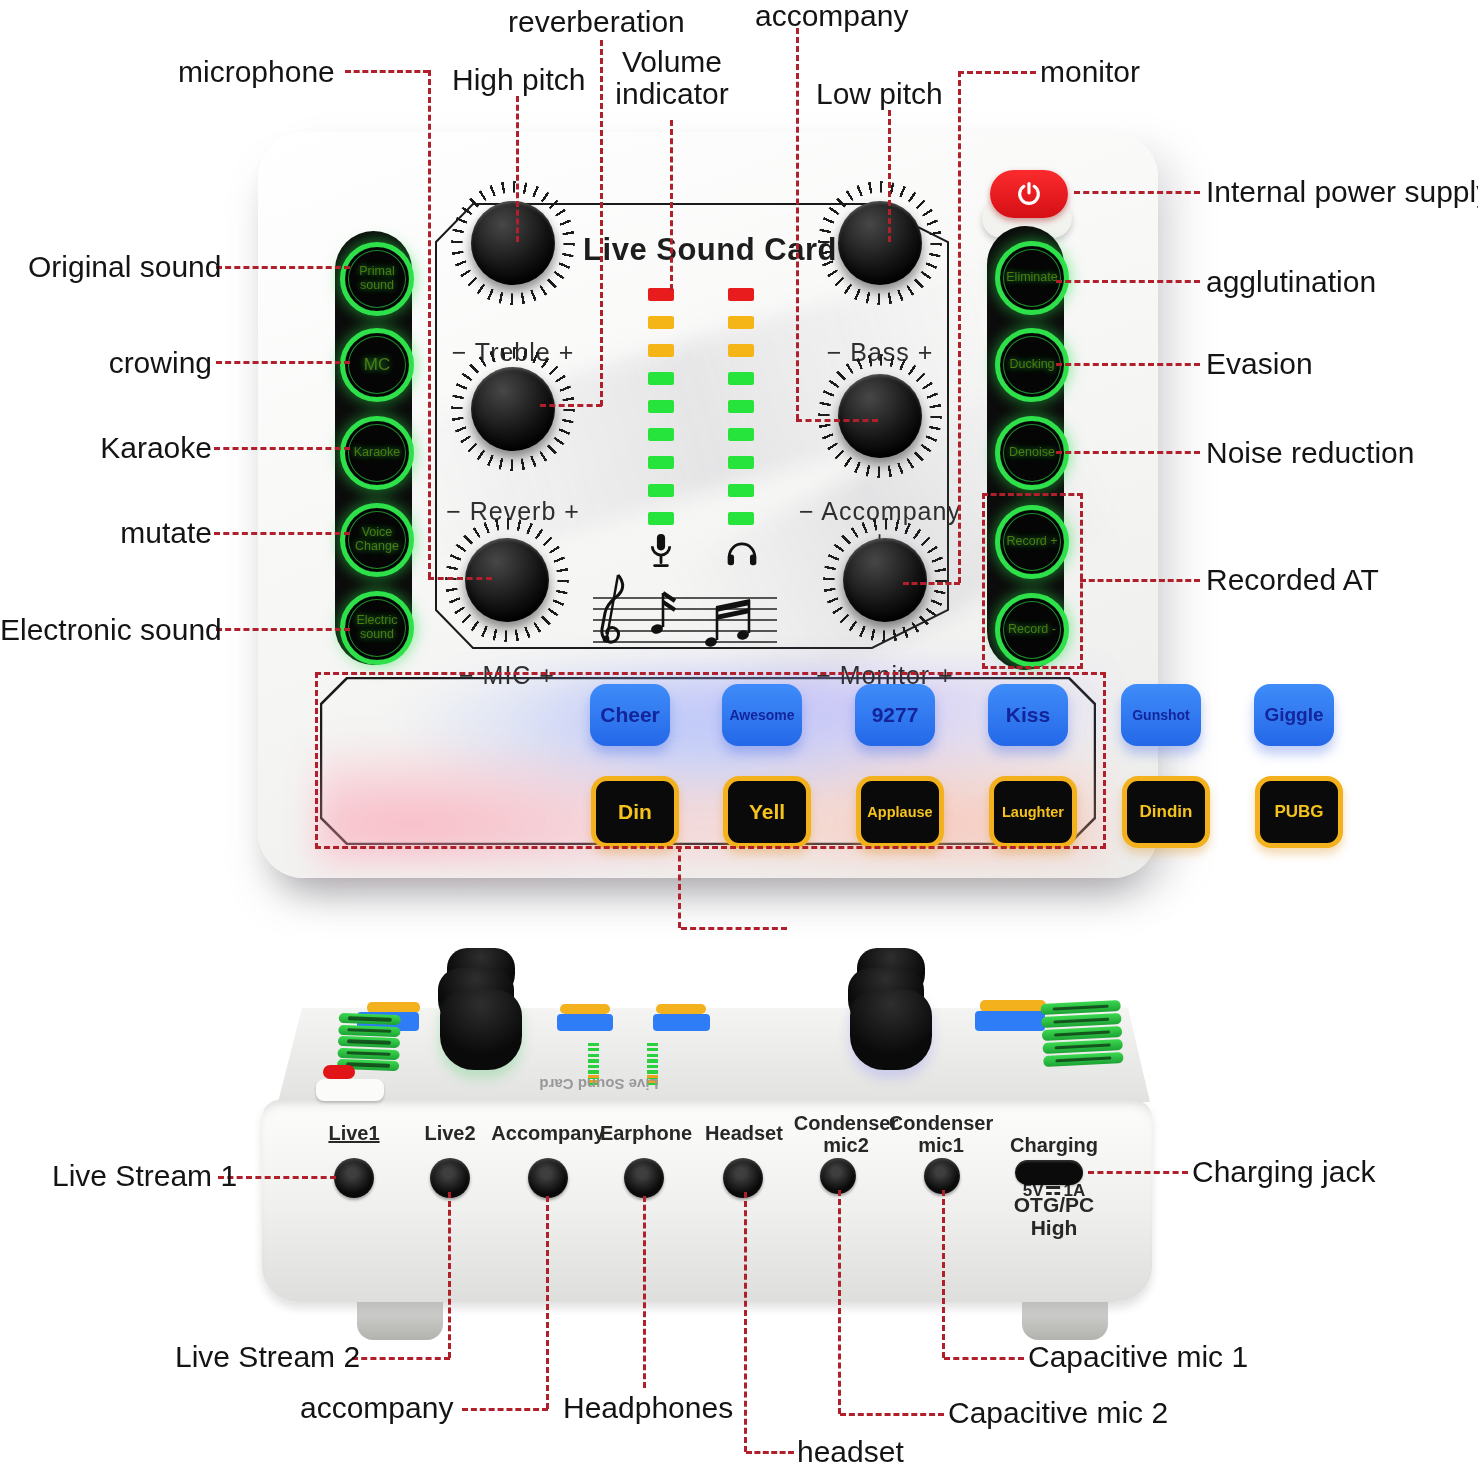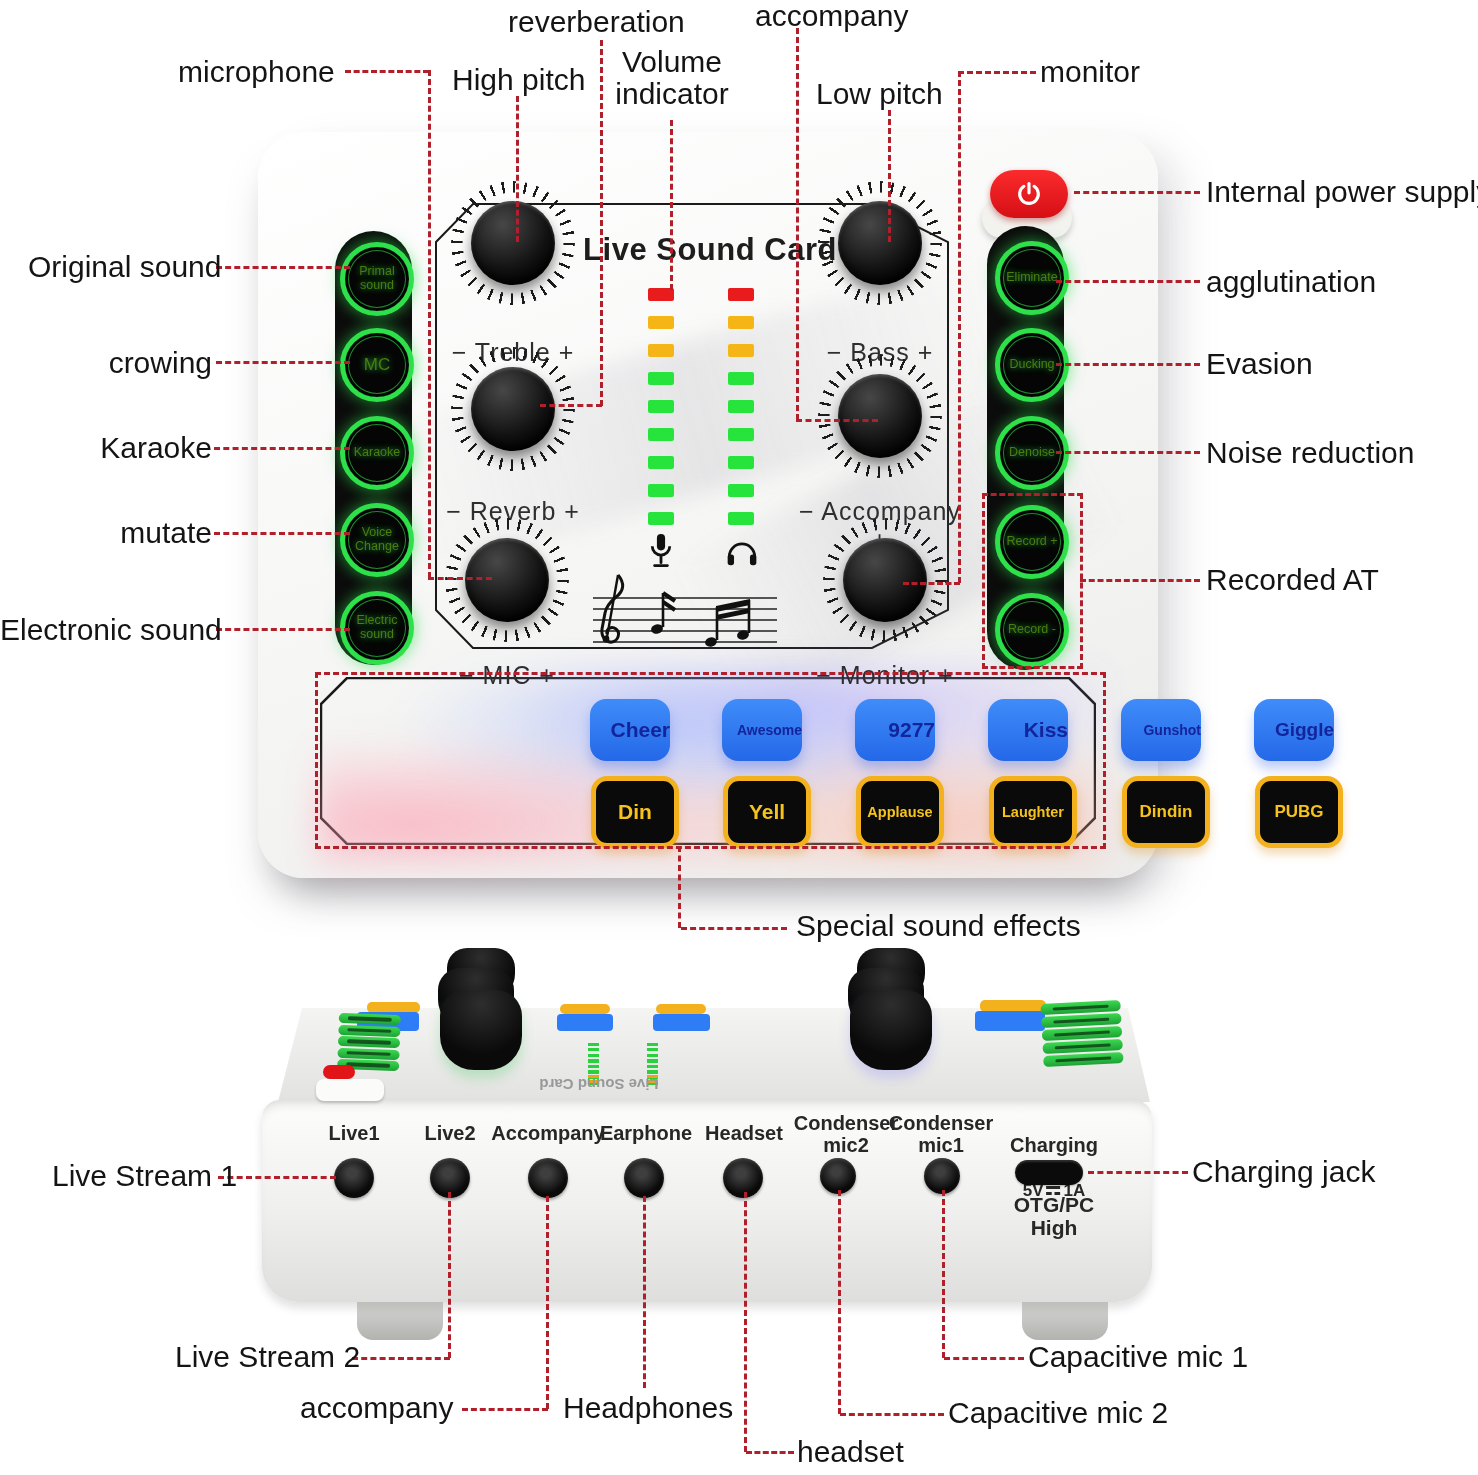--- a/index.html
+++ b/index.html
@@ -52,21 +52,21 @@
   .seg{width:26px;height:13px;border-radius:2px;}
   .icon{position:absolute;z-index:5;}
   
   .pads-glow{position:absolute;left:58px;top:536px;width:790px;height:196px;z-index:3;filter:blur(16px);opacity:.75;
     background:radial-gradient(ellipse at 12% 80%,rgba(255,150,170,.8),transparent 40%),
                radial-gradient(ellipse at 45% 30%,rgba(150,175,255,.7),transparent 45%),
                radial-gradient(ellipse at 80% 80%,rgba(255,170,150,.7),transparent 40%),
                radial-gradient(ellipse at 65% 20%,rgba(170,150,255,.6),transparent 45%);}
   .pad-blue{position:absolute;width:80px;height:62px;border-radius:16px;z-index:5;
     background:linear-gradient(180deg,#3f8cf9,#2468e8);box-shadow:0 8px 12px rgba(70,110,230,.35);
-    display:flex;align-items:center;justify-content:flex-end;margin-top:15px;}
+    display:flex;align-items:center;justify-content:center;}
   .pad-blue span{font-weight:bold;color:#14259c;font-size:21px;}
   .pad-blue.sm span{font-size:14px;}
   .pad-blue.md span{font-size:19px;}
   .pad-yel{position:absolute;width:78px;height:62px;border-radius:16px;z-index:5;background:#0a0a0a;
     border:5px solid #f2b11d;box-shadow:0 6px 10px rgba(220,150,40,.35);
     display:flex;align-items:center;justify-content:center;}
   .pad-yel span{font-weight:bold;color:#f6c31c;font-size:21px;}
   .pad-yel.sm span{font-size:14.5px;}
   .pad-yel.md span{font-size:17px;}
   
@@ -341,21 +341,21 @@
         </div>
       <div class="rpill green-pill" style="position:relative;width:80px;height:11px;">
           <span class="stripe"></span>
         </div>
     </div>
 
     <div class="rear-face"></div>
     <div class="foot" style="left:95px;"></div>
     <div class="foot" style="left:760px;"></div>
 
-    <div class="port-label" style="left:92px;top:174px;">Live1</div>
+    <div class="port-label" style="left:92px;top:174px;text-decoration:underline;">Live1</div>
     <div class="port-label" style="left:188px;top:174px;">Live2</div>
     <div class="port-label" style="left:286px;top:174px;">Accompany</div>
     <div class="port-label" style="left:384px;top:174px;">Earphone</div>
     <div class="port-label" style="left:482px;top:174px;">Headset</div>
     <div class="port-label" style="left:584px;top:164px;">Condenser
 mic2</div>
     <div class="port-label" style="left:679px;top:164px;">Condenser
 mic1</div>
     <div class="port-label" style="left:792px;top:164px;">
       <span>Charging</span><br>
@@ -384,21 +384,20 @@
   <div class="ann" style="left:1206px;top:176px;">Internal power supply</div>
   <div class="ann right" style="left:28px;top:251px;width:184px;">Original sound</div>
   <div class="ann right" style="left:28px;top:347px;width:184px;">crowing</div>
   <div class="ann right" style="left:28px;top:432px;width:184px;">Karaoke</div>
   <div class="ann right" style="left:28px;top:517px;width:184px;">mutate</div>
   <div class="ann right" style="left:0px;top:614px;width:212px;">Electronic sound</div>
   <div class="ann" style="left:1206px;top:266px;">agglutination</div>
   <div class="ann" style="left:1206px;top:348px;">Evasion</div>
   <div class="ann" style="left:1206px;top:437px;">Noise reduction</div>
   <div class="ann" style="left:1206px;top:564px;">Recorded AT</div>
-  <div class="ann" style="left:796px;top:910px;">Special sound effects</div>
   <div class="ann" style="left:52px;top:1160px;">Live Stream 1</div>
   <div class="ann" style="left:175px;top:1341px;">Live Stream 2</div>
   <div class="ann" style="left:300px;top:1392px;">accompany</div>
   <div class="ann" style="left:563px;top:1392px;">Headphones</div>
   <div class="ann" style="left:797px;top:1436px;">headset</div>
   <div class="ann" style="left:948px;top:1397px;">Capacitive mic 2</div>
   <div class="ann" style="left:1028px;top:1341px;">Capacitive mic 1</div>
   <div class="ann" style="left:1192px;top:1156px;">Charging jack</div>
 
   <div class="hl" style="left:345px;top:70px;width:84px;"></div>

